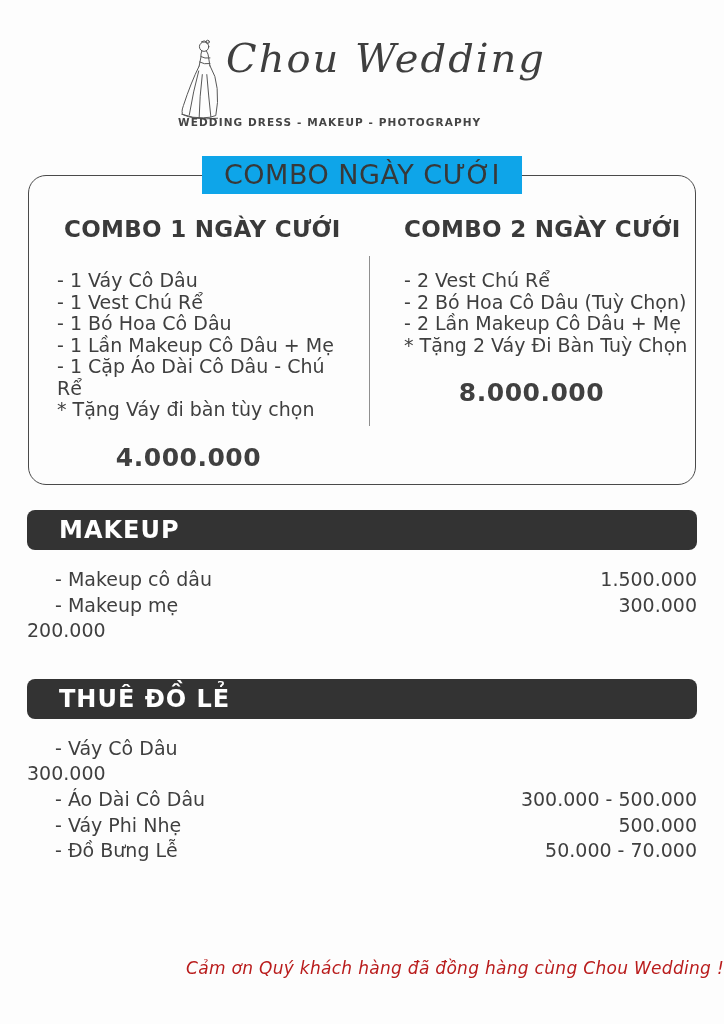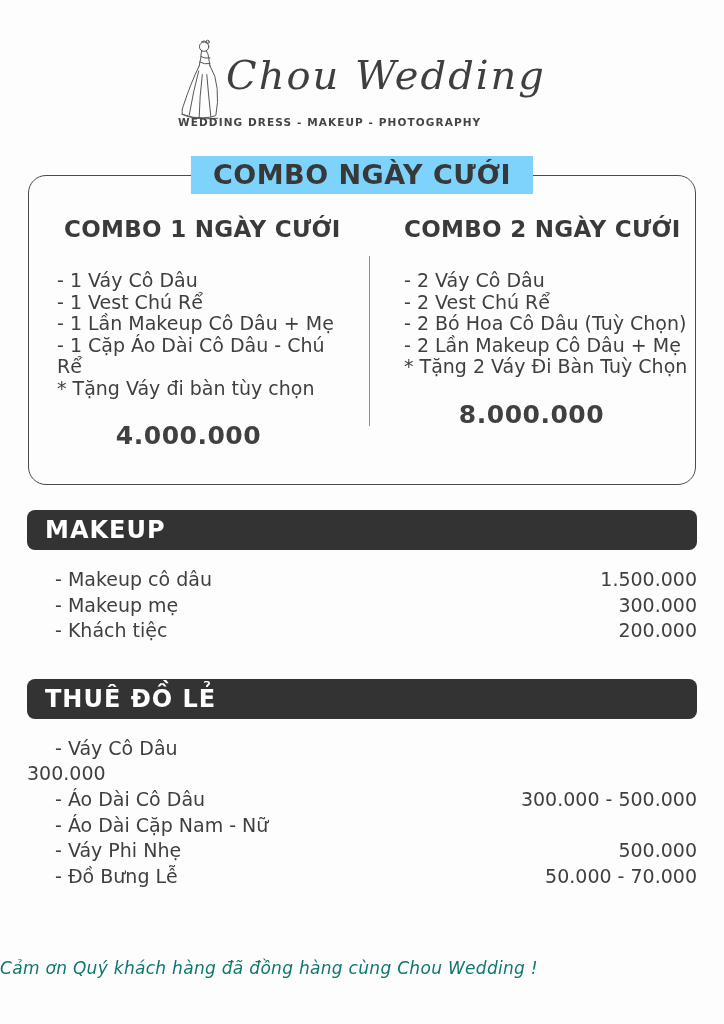--- a/index.html
+++ b/index.html
@@ -12,21 +12,21 @@
     background: #fdfdfd;
     overflow: hidden;
   }
 
   
   .header {
     padding-top: 38px;
     display: flex; flex-direction: column; align-items: center;
   }
   .logo-block { width: fit-content; }
-  .logo-row { display: flex; align-items: center; }
+  .logo-row { display: flex; align-items: flex-start; }
   .bride-svg { margin-right: -6px; }
   .brand {
     font-family: "DejaVu Serif", "Liberation Serif", serif;
     font-style: italic;
     font-size: 40px;
     color: #3f3f3f;
     letter-spacing: 2px;
     line-height: 1;
     padding-bottom: 14px;
   }
@@ -48,24 +48,24 @@
     border: 1.5px solid #4a4a4a;
     border-radius: 18px;
     height: 310px;
     display: flex;
     gap: 20px;
   }
   .combo-title {
     position: absolute;
     top: -19px; left: 50%;
     transform: translateX(-50%);
-    background: #7dd3fc;
+    background: #0ea5e9;
     padding: 0 22px;
     font-size: 27px;
-    font-weight: bold;
+    font-weight: normal;
     letter-spacing: 0.5px;
     color: #383838;
     white-space: nowrap;
     line-height: 38px;
     z-index: 2;
   }
   .combo-col {
     flex: 1;
     padding-top: 40px;
     display: flex; flex-direction: column;
@@ -103,42 +103,42 @@
   .section-bar {
     margin-top: 25px;
     height: 40px;
     background: #333333;
     border-radius: 8px;
     color: #ffffff;
     font-size: 24px;
     font-weight: bold;
     letter-spacing: 1px;
     line-height: 40px;
-    padding-left: 18px;
+    padding-left: 32px;
   }
   .section-rows { padding: 17px 0 10px 0; }
   .price-row {
     display: flex;
     justify-content: space-between;
     font-size: 19px;
     line-height: 25.6px;
     color: #3f3f3f;
   }
   .price-row .row-label { padding-left: 28px; text-align: center; }
   .price-row .row-price { text-align: center; }
 
   
   .footer {
     position: absolute;
     left: 0; right: 0;
     bottom: 46px;
-    text-align: left;
+    text-align: right;
     font-style: italic;
     font-size: 17px;
-    color: #0f766e;
+    color: #b91c1c;
     letter-spacing: 0.3px;
   }
 </style>
 </head>
 <body>
 
 <div class="page">
 
   <div class="header">
     <div class="logo-block">
@@ -167,33 +167,33 @@
 
   <div class="combo-wrap">
     <div class="combo-title">COMBO NGÀY CƯỚI</div>
     <div class="combo-box">
 
       <div class="combo-col left">
         <div class="combo-heading">COMBO 1 NGÀY CƯỚI</div>
         <div class="combo-items">
           <div>- 1 Váy Cô Dâu</div>
           <div>- 1 Vest Chú Rể</div>
+          <div>- 1 Bó Hoa Cô Dâu</div>
           <div>- 1 Lần Makeup Cô Dâu + Mẹ</div>
           <div>- 1 Cặp Áo Dài Cô Dâu - Chú Rể</div>
           <div>* Tặng Váy đi bàn tùy chọn</div>
         </div>
         <div class="combo-price">4.000.000</div>
       </div>
 
       <div class="v-divider"></div>
 
       <div class="combo-col right">
         <div class="combo-heading">COMBO 2 NGÀY CƯỚI</div>
         <div class="combo-items">
-          <div>- 2 Váy Cô Dâu</div>
           <div>- 2 Vest Chú Rể</div>
           <div>- 2 Bó Hoa Cô Dâu (Tuỳ Chọn)</div>
           <div>- 2 Lần Makeup Cô Dâu + Mẹ</div>
           <div>* Tặng 2 Váy Đi Bàn Tuỳ Chọn</div>
         </div>
         <div class="combo-price">8.000.000</div>
       </div>
 
     </div>
   </div>
@@ -203,41 +203,39 @@
     <div class="section-rows">
       <div class="price-row">
         <span class="row-label">- Makeup cô dâu</span>
         <span class="row-price">1.500.000</span>
       </div>
       <div class="price-row">
         <span class="row-label">- Makeup mẹ</span>
         <span class="row-price">300.000</span>
       </div>
       <div class="price-row">
-        <span class="row-label">- Khách tiệc</span>
         <span class="row-price">200.000</span>
       </div>
     </div>
   </div>
 
   <div class="section">
     <div class="section-bar">THUÊ ĐỒ LẺ</div>
     <div class="section-rows">
       <div class="price-row">
         <span class="row-label">- Váy Cô Dâu</span>
       </div>
       <div class="price-row">
         <span class="row-price">300.000</span>
       </div>
       <div class="price-row">
         <span class="row-label">- Áo Dài Cô Dâu</span>
         <span class="row-price">300.000 - 500.000</span>
       </div>
       <div class="price-row">
-        <span class="row-label">- Áo Dài Cặp Nam - Nữ</span>
       </div>
       <div class="price-row">
         <span class="row-label">- Váy Phi Nhẹ</span>
         <span class="row-price">500.000</span>
       </div>
       <div class="price-row">
         <span class="row-label">- Đồ Bưng Lễ</span>
         <span class="row-price">50.000 - 70.000</span>
       </div>
     </div>

